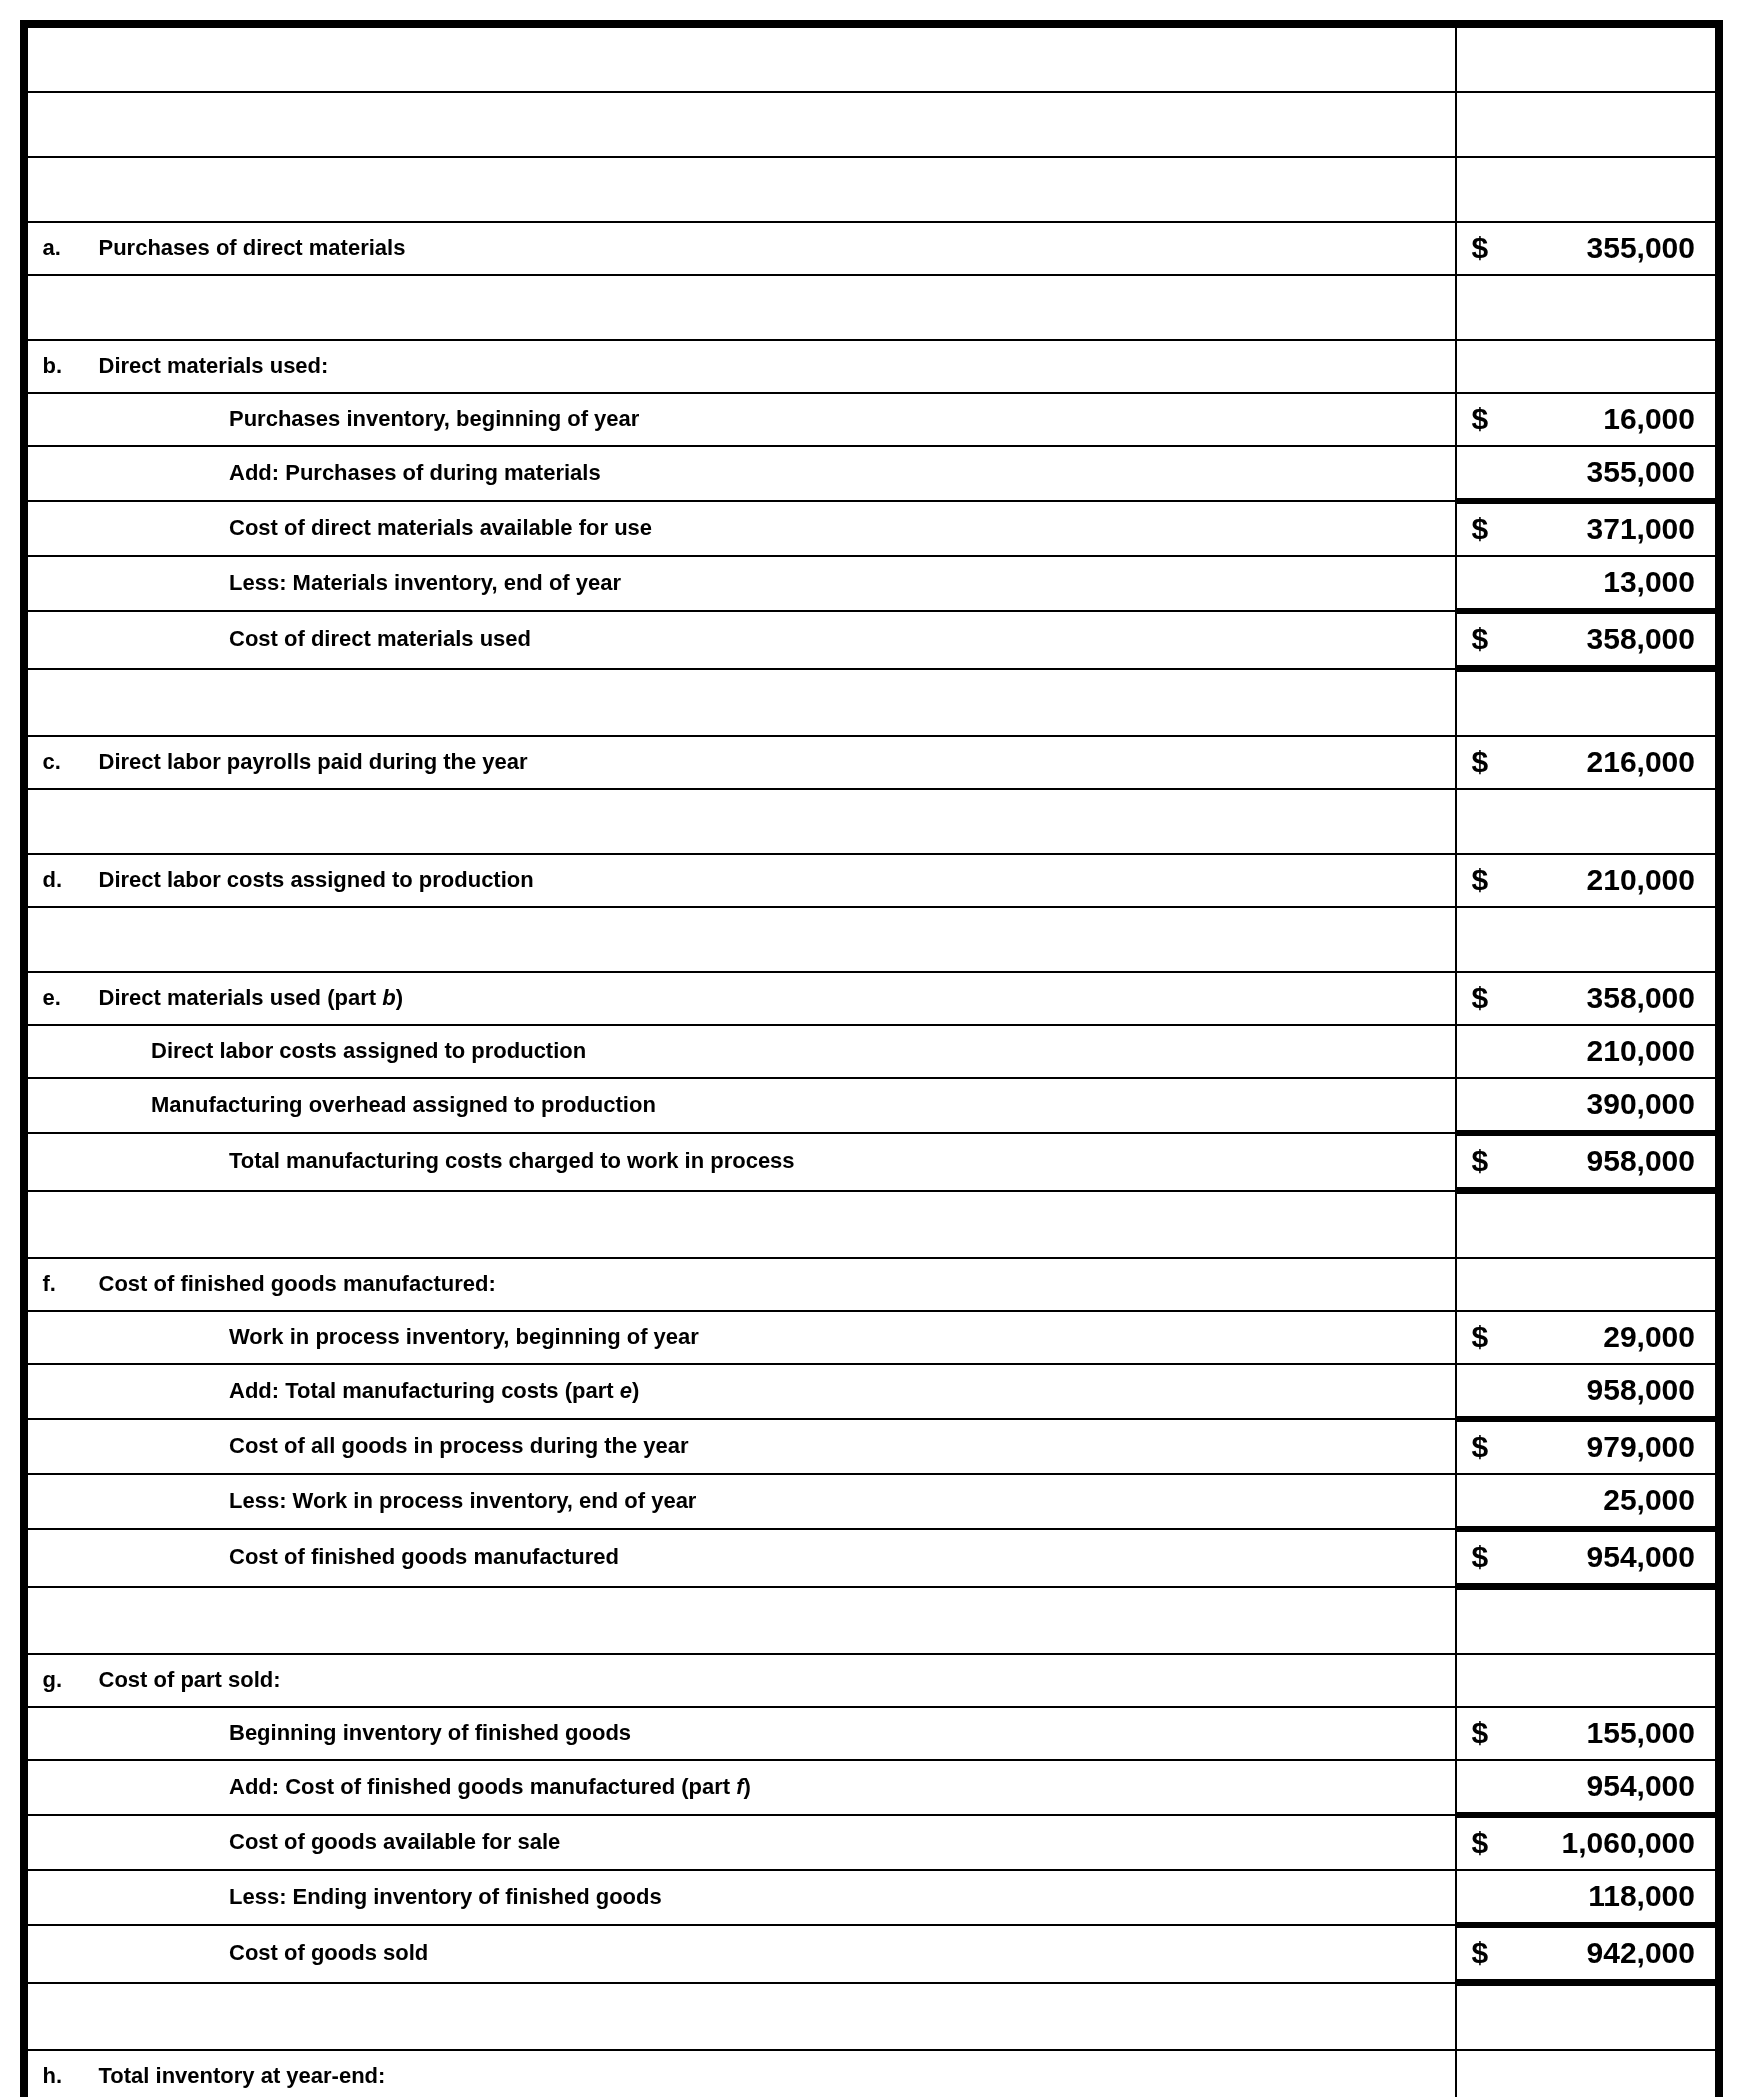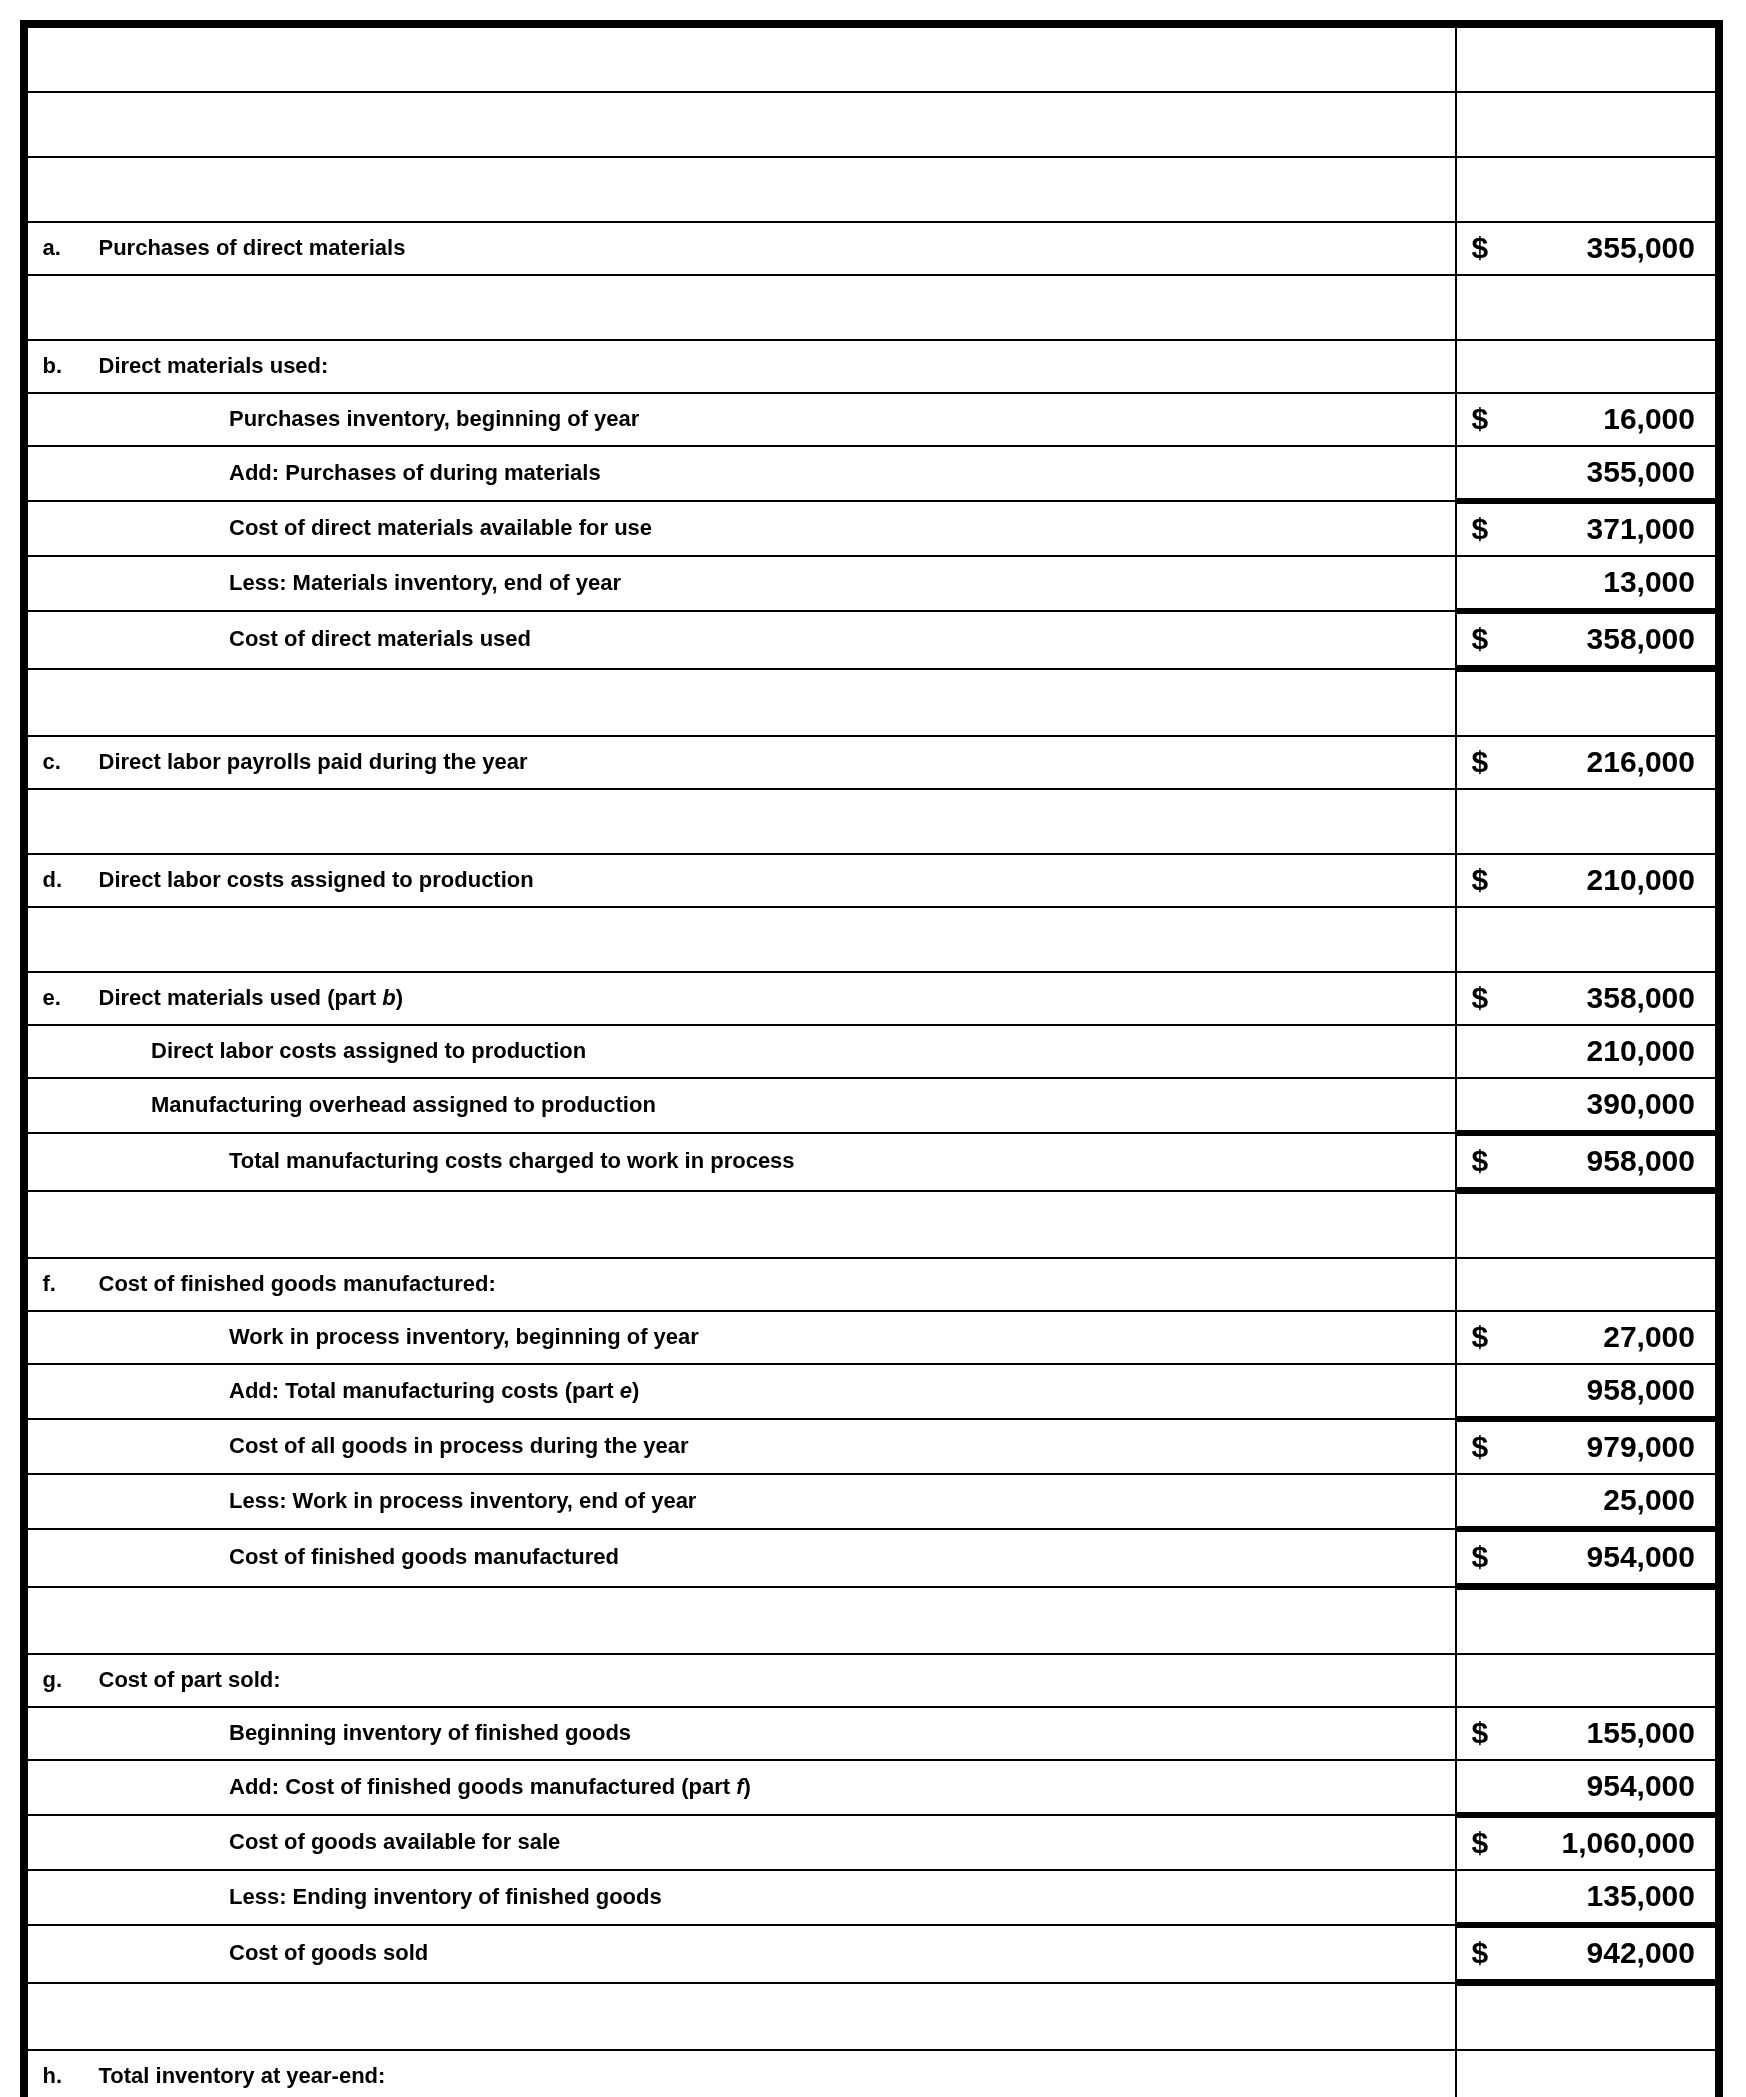--- a/index.html
+++ b/index.html
@@ -292,21 +292,21 @@
           </td>
           <td class="amt sec-top"></td>
         </tr>
         <tr class="">
           <td>
             <span class="lbl ind2"><span>Work in process inventory, beginning of year</span></span>
           </td>
           <td class="amt">
             <div class="amtwrap">
               <span class="cur">$</span>
-              <span class="num">27,000</span>
+              <span class="num">29,000</span>
             </div>
           </td>
         </tr>
         <tr class="">
           <td>
             <span class="lbl ind2"><span>Add: Total manufacturing costs (part </span><span class="ital">e</span><span>)</span></span>
           </td>
           <td class="amt">
             <div class="amtwrap">
               <span class="cur"></span>
@@ -390,21 +390,21 @@
             </div>
           </td>
         </tr>
         <tr class="">
           <td>
             <span class="lbl ind2"><span>Less: Ending inventory of finished goods</span></span>
           </td>
           <td class="amt">
             <div class="amtwrap">
               <span class="cur"></span>
-              <span class="num">135,000</span>
+              <span class="num">118,000</span>
             </div>
           </td>
         </tr>
         <tr class="">
           <td>
             <span class="lbl ind2"><span>Cost of goods sold</span></span>
           </td>
           <td class="amt rule-double">
             <div class="amtwrap">
               <span class="cur">$</span>

